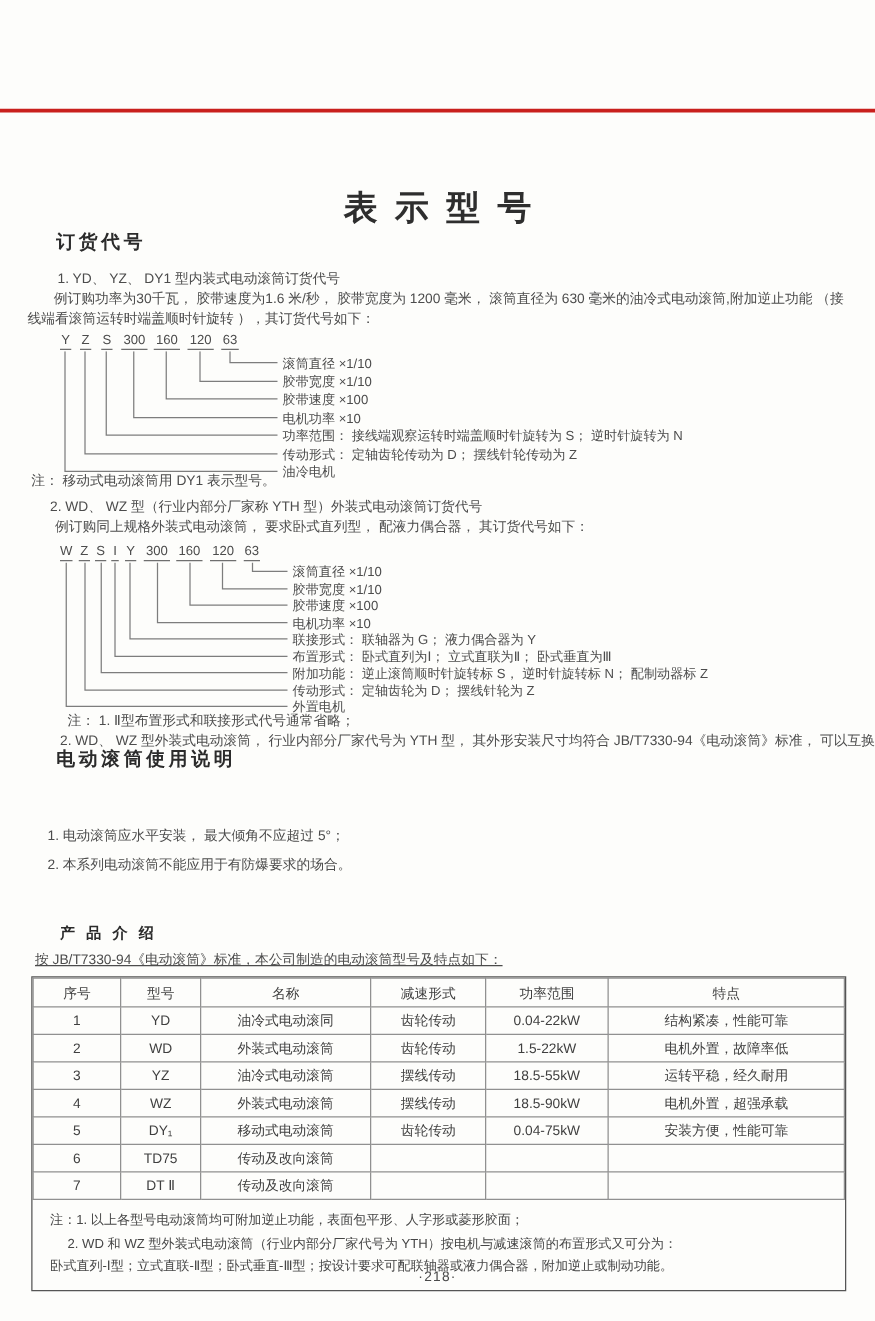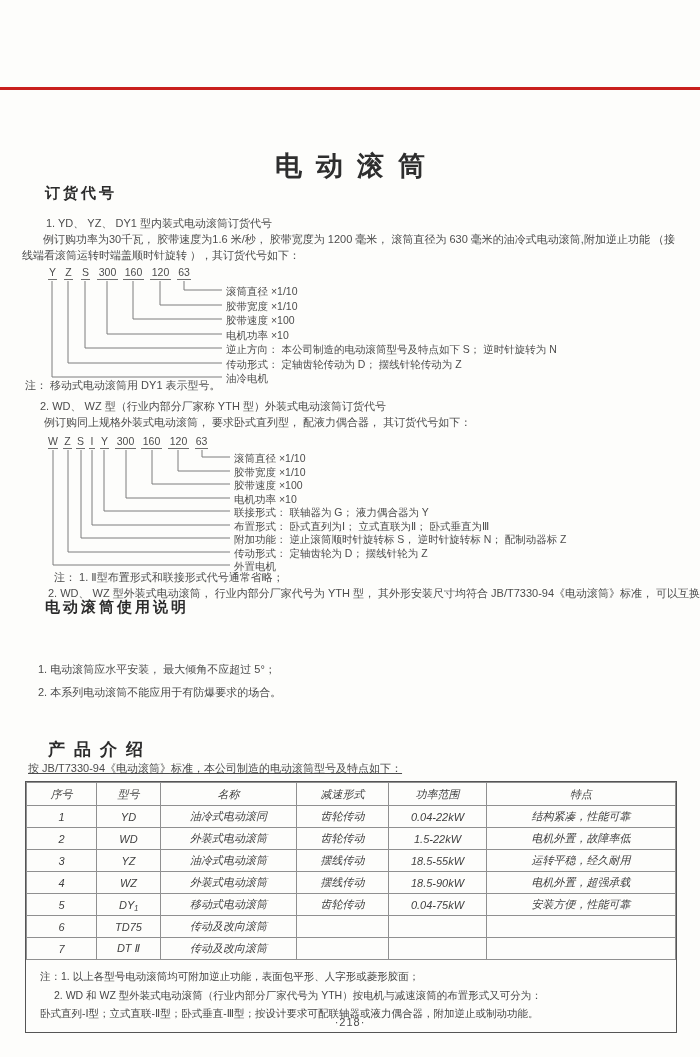--- a/index.html
+++ b/index.html
@@ -3,49 +3,49 @@
 <meta charset="utf-8">
 <style>
   html,body{margin:0;padding:0;background:#ffffff;}
   .page{position:relative;width:700px;height:1057px;background:#fdfdfb;overflow:hidden;
         font-family:"Liberation Sans","DejaVu Sans",sans-serif;color:#4a4a4a;}
   .abs{position:absolute;margin:0;}
   .red-rule{position:absolute;left:0;top:87px;width:700px;height:3px;background:#c9201d;}
   .doc-title{position:absolute;left:0;top:148px;width:100%;text-align:center;
              font-size:27px;font-weight:bold;letter-spacing:14px;text-indent:14px;color:#2e2e2e;}
   .sec-h{position:absolute;font-size:15px;font-weight:bold;letter-spacing:3px;color:#2b2b2b;margin:0;}
-  .sec-h-big{font-size:17px;letter-spacing:9px;}
+  .sec-h-big{font-size:12px;letter-spacing:9px;}
   .body-text{font-size:11px;line-height:13px;color:#4c4c4c;white-space:nowrap;margin:0;}
   
   .diagram{position:absolute;}
   .code-seg{position:absolute;top:0;height:13px;border-bottom:1px solid #6f6f6f;
             font-size:10.5px;line-height:12px;text-align:center;color:#4c4c4c;}
   .connectors{position:absolute;left:0;top:15px;}
   .connectors polyline{fill:none;stroke:#7d7d7d;stroke-width:1;}
   .dlabel{position:absolute;font-size:10.5px;line-height:12px;color:#4c4c4c;white-space:nowrap;}
   
   .table-wrap{position:absolute;left:25px;top:781px;width:650px;border:1px solid #555;background:#fdfdfb;}
   .spec-table{border-collapse:collapse;width:100%;table-layout:fixed;}
   .spec-table th,.spec-table td{border:1px solid #909090;font-size:11px;color:#3f3f3f;
-            text-align:center;padding:0;height:21px;font-weight:normal;overflow:hidden;white-space:nowrap;font-style:italic;}
+            text-align:center;padding:0;height:21px;font-weight:normal;overflow:hidden;white-space:nowrap;}
   .spec-table th{height:22px;}
   .tnotes{padding:5px 10px 7px 10px;font-size:10.5px;color:#464646;}
   .tnotes p{margin:4px;line-height:14.5px;white-space:nowrap;}
   .tnotes .indent{margin-left:18px;}
   .page-num{position:absolute;left:0;top:1016px;width:100%;text-align:center;
             font-size:11px;letter-spacing:1px;color:#4a4a4a;}
 </style>
 </head>
 <body>
 
 <div class="page">
 
   <div class="red-rule"></div>
 
-  <div class="doc-title">电动滚筒</div>
+  <div class="doc-title">表示型号</div>
 
   <h2 class="sec-h" style="left:45px;top:184px;">订货代号</h2>
 
   <p class="abs body-text" style="left:46px;top:217px;">1. YD、 YZ、 DY1 型内装式电动滚筒订货代号</p>
   <p class="abs body-text" style="left:43px;top:233px;">例订购功率为30千瓦， 胶带速度为1.6 米/秒， 胶带宽度为 1200 毫米， 滚筒直径为 630 毫米的油冷式电动滚筒,附加逆止功能 （接</p>
   <p class="abs body-text" style="left:22px;top:249px;">线端看滚筒运转时端盖顺时针旋转 ），其订货代号如下：</p>
 
   <div class="diagram" style="left:48px;top:266px;width:610px;height:122px;">
     <span class="code-seg" style="left:0px;width:9px;">Y</span>
     <span class="code-seg" style="left:16px;width:9px;">Z</span>
@@ -60,21 +60,21 @@
       <polyline points="85,0 85,38 174,38"></polyline>
       <polyline points="59,0 59,53 174,53"></polyline>
       <polyline points="37,0 37,67 174,67"></polyline>
       <polyline points="20,0 20,82 174,82"></polyline>
       <polyline points="4,0 4,96 174,96"></polyline>
     </svg>
     <div class="dlabel" style="left:178px;top:19px;">滚筒直径 ×1/10</div>
     <div class="dlabel" style="left:178px;top:34px;">胶带宽度 ×1/10</div>
     <div class="dlabel" style="left:178px;top:48px;">胶带速度 ×100</div>
     <div class="dlabel" style="left:178px;top:63px;">电机功率 ×10</div>
-    <div class="dlabel" style="left:178px;top:77px;">逆止方向： 本公司制造的电动滚筒型号及特点如下 S； 逆时针旋转为 N</div>
+    <div class="dlabel" style="left:178px;top:77px;">功率范围： 接线端观察运转时端盖顺时针旋转为 S； 逆时针旋转为 N</div>
     <div class="dlabel" style="left:178px;top:92px;">传动形式： 定轴齿轮传动为 D； 摆线针轮传动为 Z</div>
     <div class="dlabel" style="left:178px;top:106px;">油冷电机</div>
   </div>
 
   <p class="abs body-text" style="left:25px;top:379px;">注： 移动式电动滚筒用 DY1 表示型号。</p>
 
   <p class="abs body-text" style="left:40px;top:400px;">2. WD、 WZ 型（行业内部分厂家称 YTH 型）外装式电动滚筒订货代号</p>
   <p class="abs body-text" style="left:44px;top:416px;">例订购同上规格外装式电动滚筒， 要求卧式直列型， 配液力偶合器， 其订货代号如下：</p>
 
   <div class="diagram" style="left:48px;top:435px;width:630px;height:140px;">

